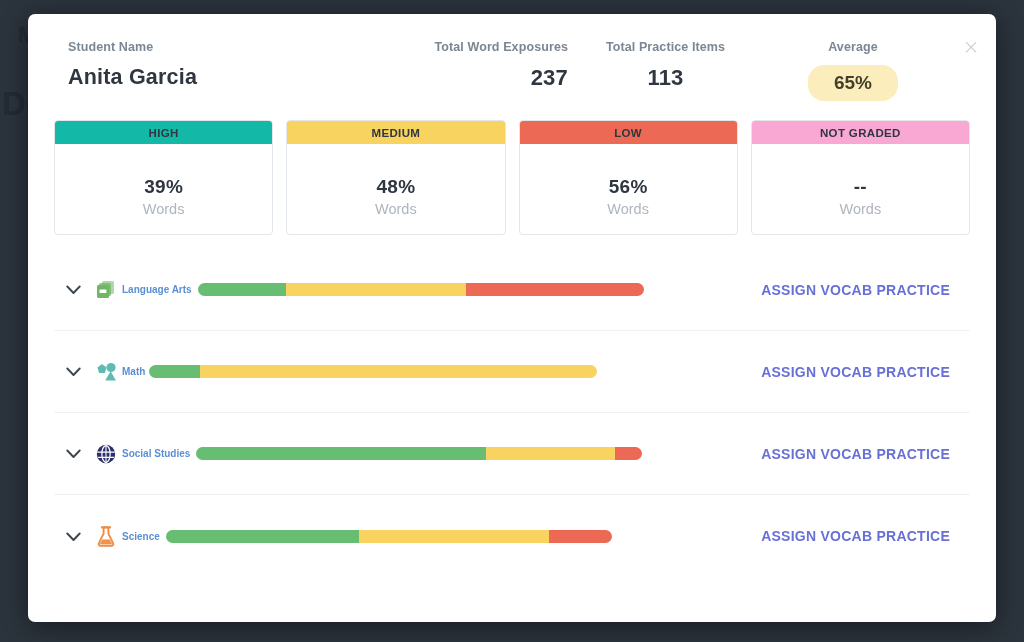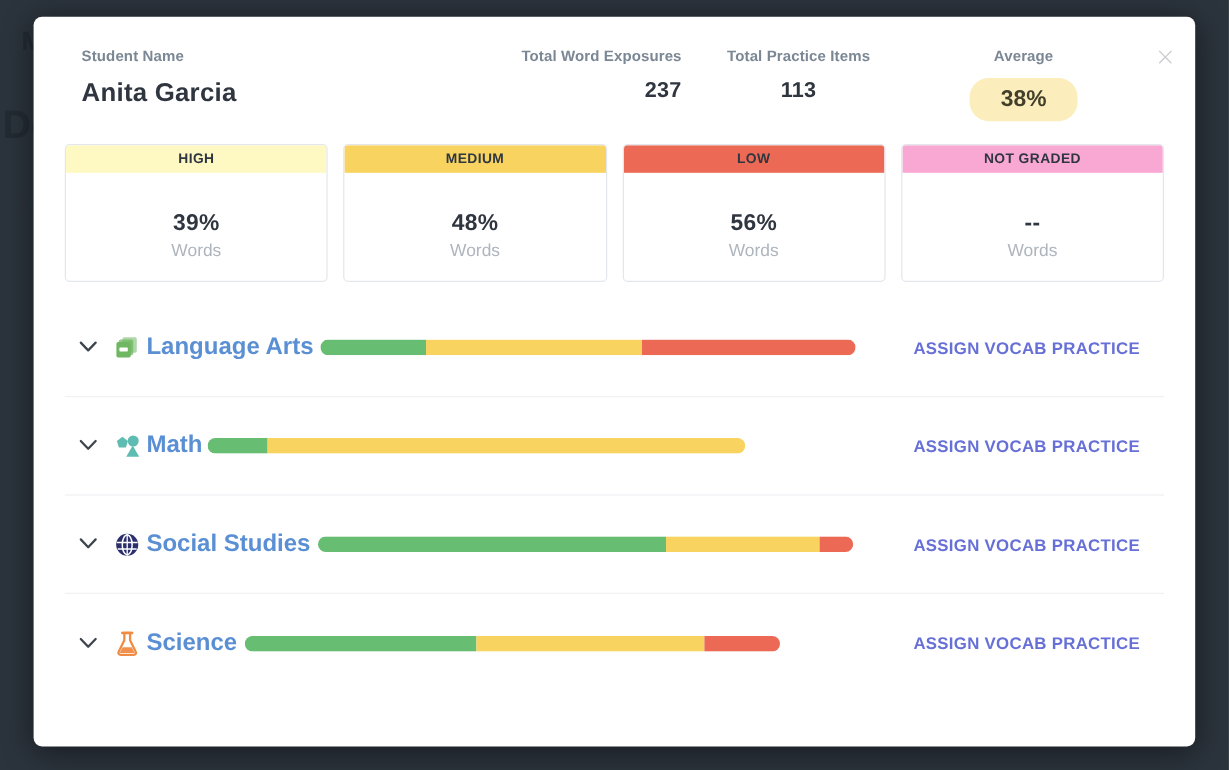--- a/index.html
+++ b/index.html
@@ -76,21 +76,21 @@
   .sum-col.c4 { flex: 0 0 180px; }
 
   .sum-label {
     font-size: 12.5px;
     font-weight: bold;
     color: #7b8794;
     letter-spacing: .1px;
     margin-bottom: 11px;
   }
   .sum-value {
-    font-size: 18px;
+    font-size: 22px;
     font-weight: bold;
     color: #2f3640;
     letter-spacing: .2px;
   }
   .sum-value.name { font-size: 21.5px; }
 
   .avg-pill {
     display: inline-block;
     background: #fbeebc;
     border-radius: 16px;
@@ -157,21 +157,21 @@
     line-height: 1;
   }
   .subj-icon {
     flex: 0 0 28px;
     height: 22px;
     display: flex;
     align-items: center;
     justify-content: center;
   }
   .subj-name {
-    font-size: 20px;
+    font-size: 10px;
     font-weight: bold;
     color: #5b8fd4;
     white-space: nowrap;
     margin-left: 2px;
     cursor: pointer;
   }
   .bar-wrap {
     flex: 1 1 auto;
     display: flex;
     align-items: center;
@@ -221,27 +221,27 @@
     <div class="sum-col c2">
       <div class="sum-label">Total Word Exposures</div>
       <div class="sum-value">237</div>
     </div>
     <div class="sum-col c3">
       <div class="sum-label">Total Practice Items</div>
       <div class="sum-value">113</div>
     </div>
     <div class="sum-col c4">
       <div class="sum-label">Average</div>
-      <span class="avg-pill">38%</span>
+      <span class="avg-pill">65%</span>
     </div>
   </div>
 
   <div id="cards">
       <div class="card">
-        <div class="card-head" style="background: #fef9c3; text-align: center;">HIGH</div>
+        <div class="card-head" style="background: #14b8a6; text-align: center;">HIGH</div>
         <div class="card-body">
           <div class="card-pct">39%</div>
           <div class="card-sub">Words</div>
         </div>
       </div>
       <div class="card">
         <div class="card-head" style="background: rgb(248, 211, 95);">MEDIUM</div>
         <div class="card-body">
           <div class="card-pct">48%</div>
           <div class="card-sub">Words</div>

